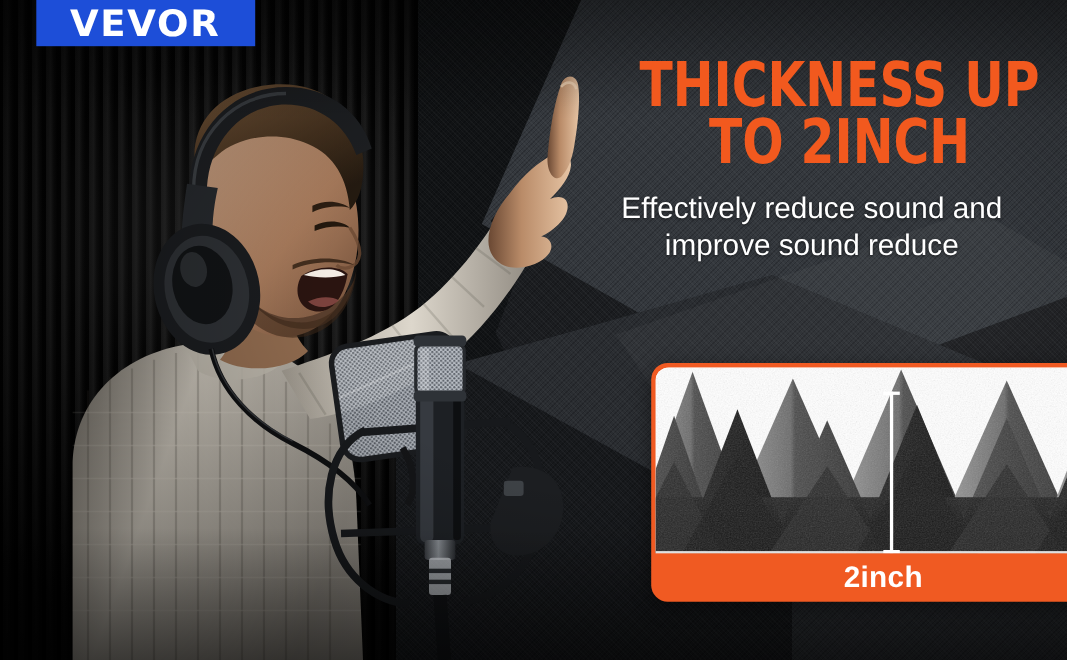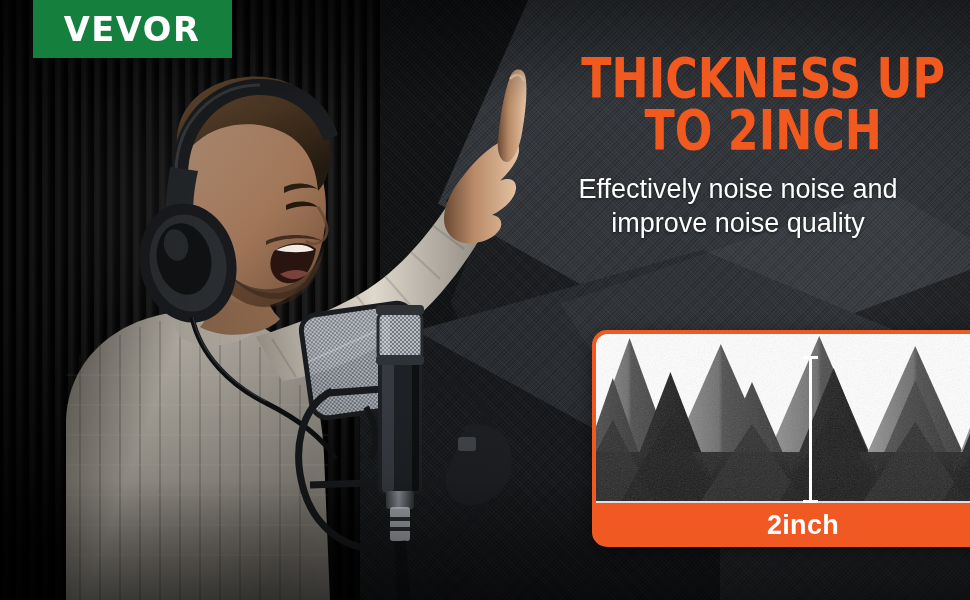--- a/index.html
+++ b/index.html
@@ -90,22 +90,22 @@
     background:
       radial-gradient(ellipse 90% 85% at 62% 45%, rgba(0,0,0,0) 35%, rgba(0,0,0,.55) 100%),
       linear-gradient(180deg, rgba(0,0,0,.35) 0%, rgba(0,0,0,0) 18%, rgba(0,0,0,0) 80%, rgba(0,0,0,.45) 100%);
     pointer-events:none;
   }
 
   
   .logo{
     position:absolute;
     left:33px; top:0;
-    width:199px; height:58px;
-    background:#15803d;
+    width:199px; height:42px;
+    background:#1d4ed8;
     display:flex; align-items:center; justify-content:center;
   }
   .logo-text{
     color:#fff;
     font-family:"DejaVu Sans", sans-serif;
     font-weight:bold;
     font-size:33px;
     letter-spacing:1.5px;
     line-height:1;
     transform:scaleX(1.02);
@@ -405,22 +405,22 @@
   <div class="logo">
     <span class="logo-text">VEVOR</span>
   </div>
 
   <div class="copy">
     <h1 class="headline">
       <span class="ln">THICKNESS UP</span>
       <span class="ln">TO 2INCH</span>
     </h1>
     <p class="subhead">
-      <span class="ln">Effectively noise noise and</span>
-      <span class="ln">improve noise quality</span>
+      <span class="ln">Effectively reduce sound and</span>
+      <span class="ln">improve sound reduce</span>
     </p>
   </div>
 
   <div class="card">
     <div class="card-photo">
       <svg class="foam-svg" viewBox="0 0 345 169" preserveAspectRatio="none" xmlns="http://www.w3.org/2000/svg">
         <defs>
           <linearGradient id="pyBack" x1="0" y1="0" x2="1" y2="0">
             <stop offset="0%" stop-color="#9a9a9a"></stop>
             <stop offset="48%" stop-color="#6d6d6d"></stop>

